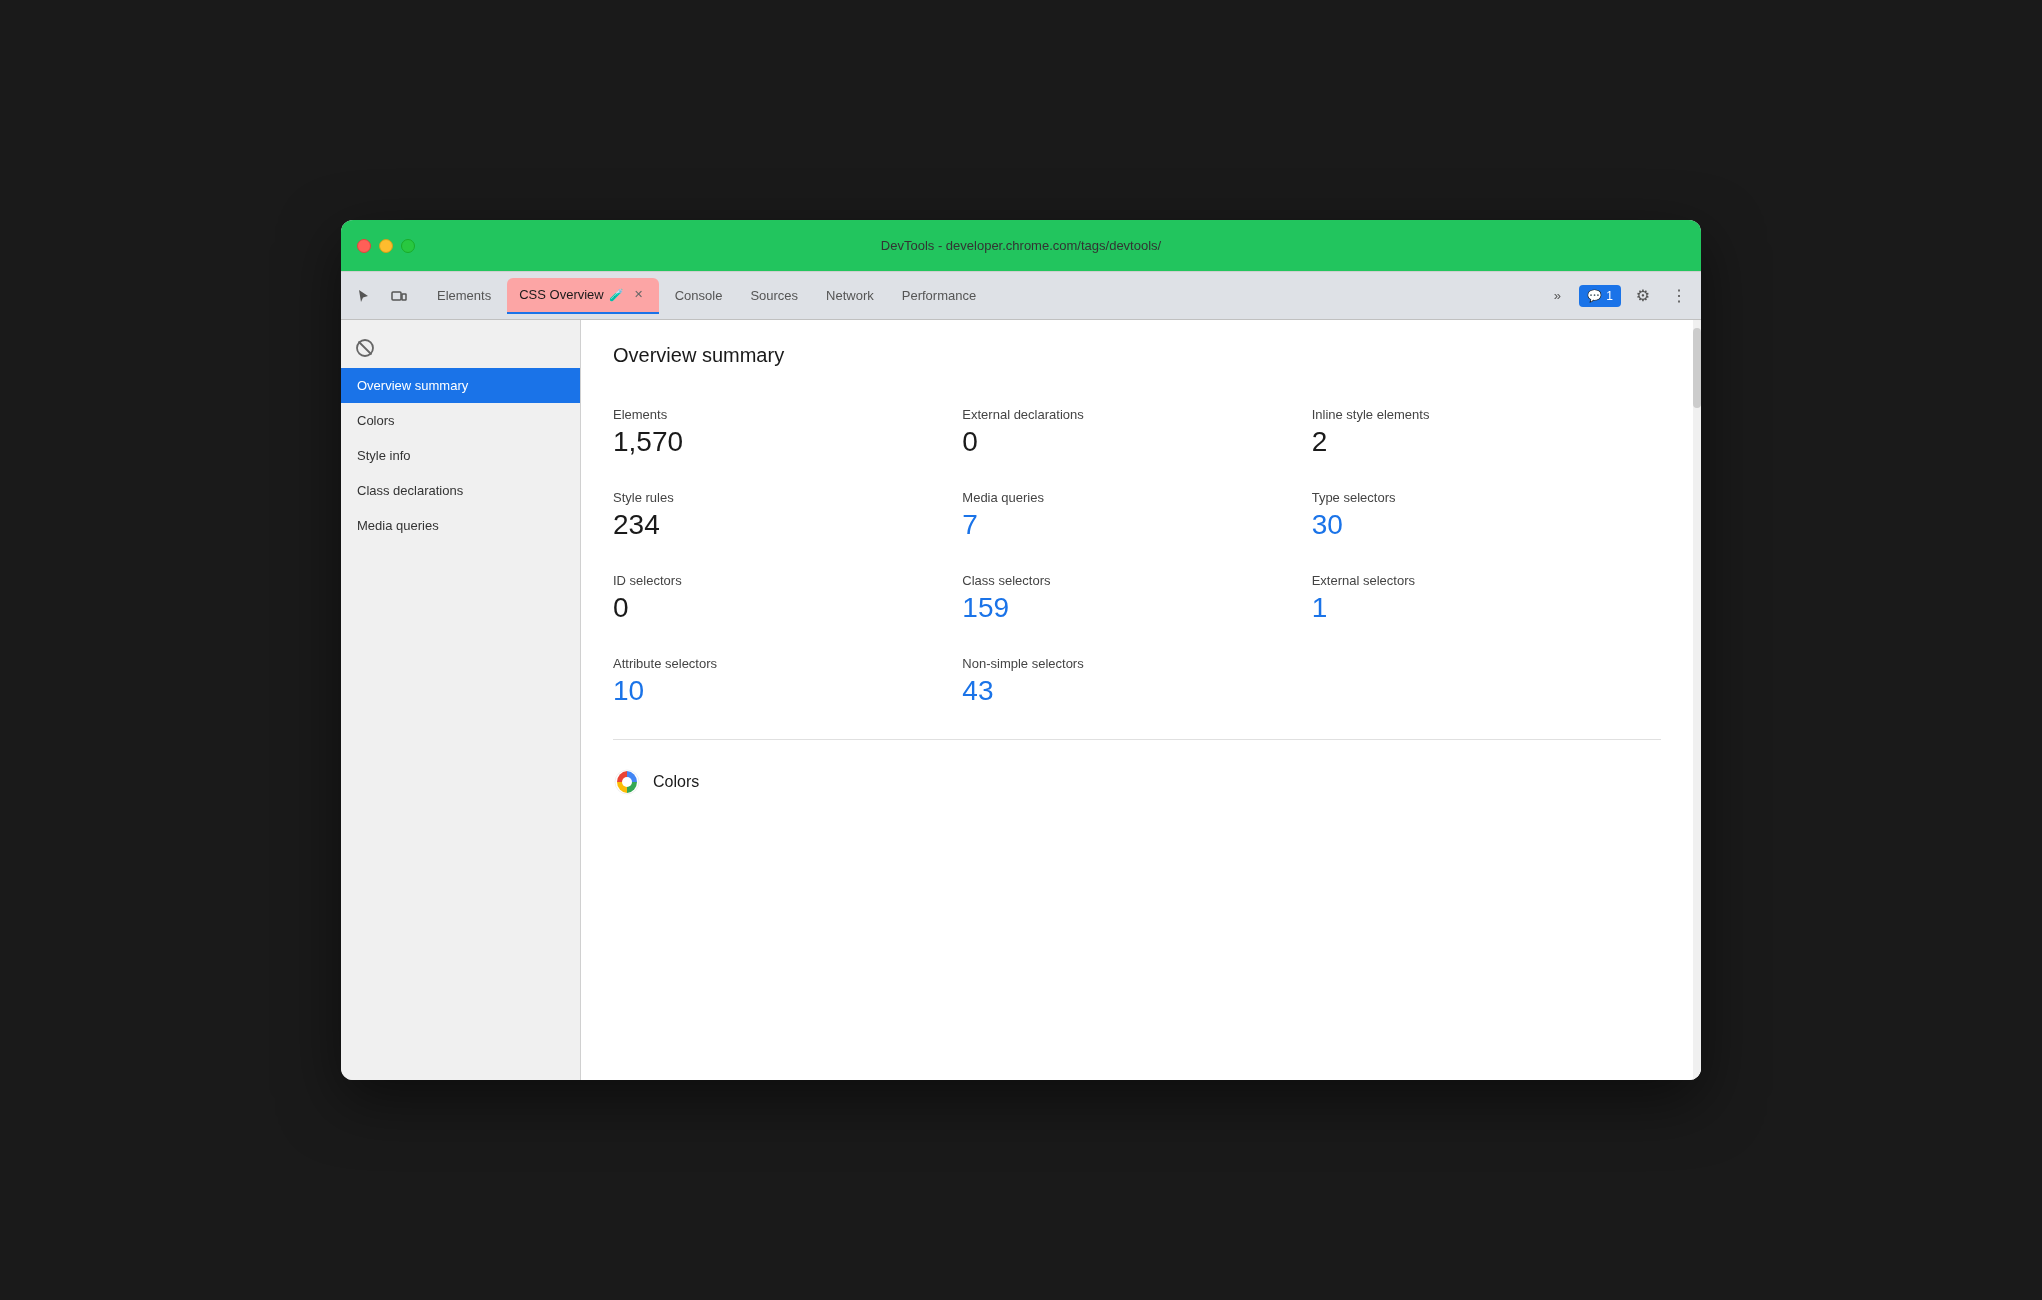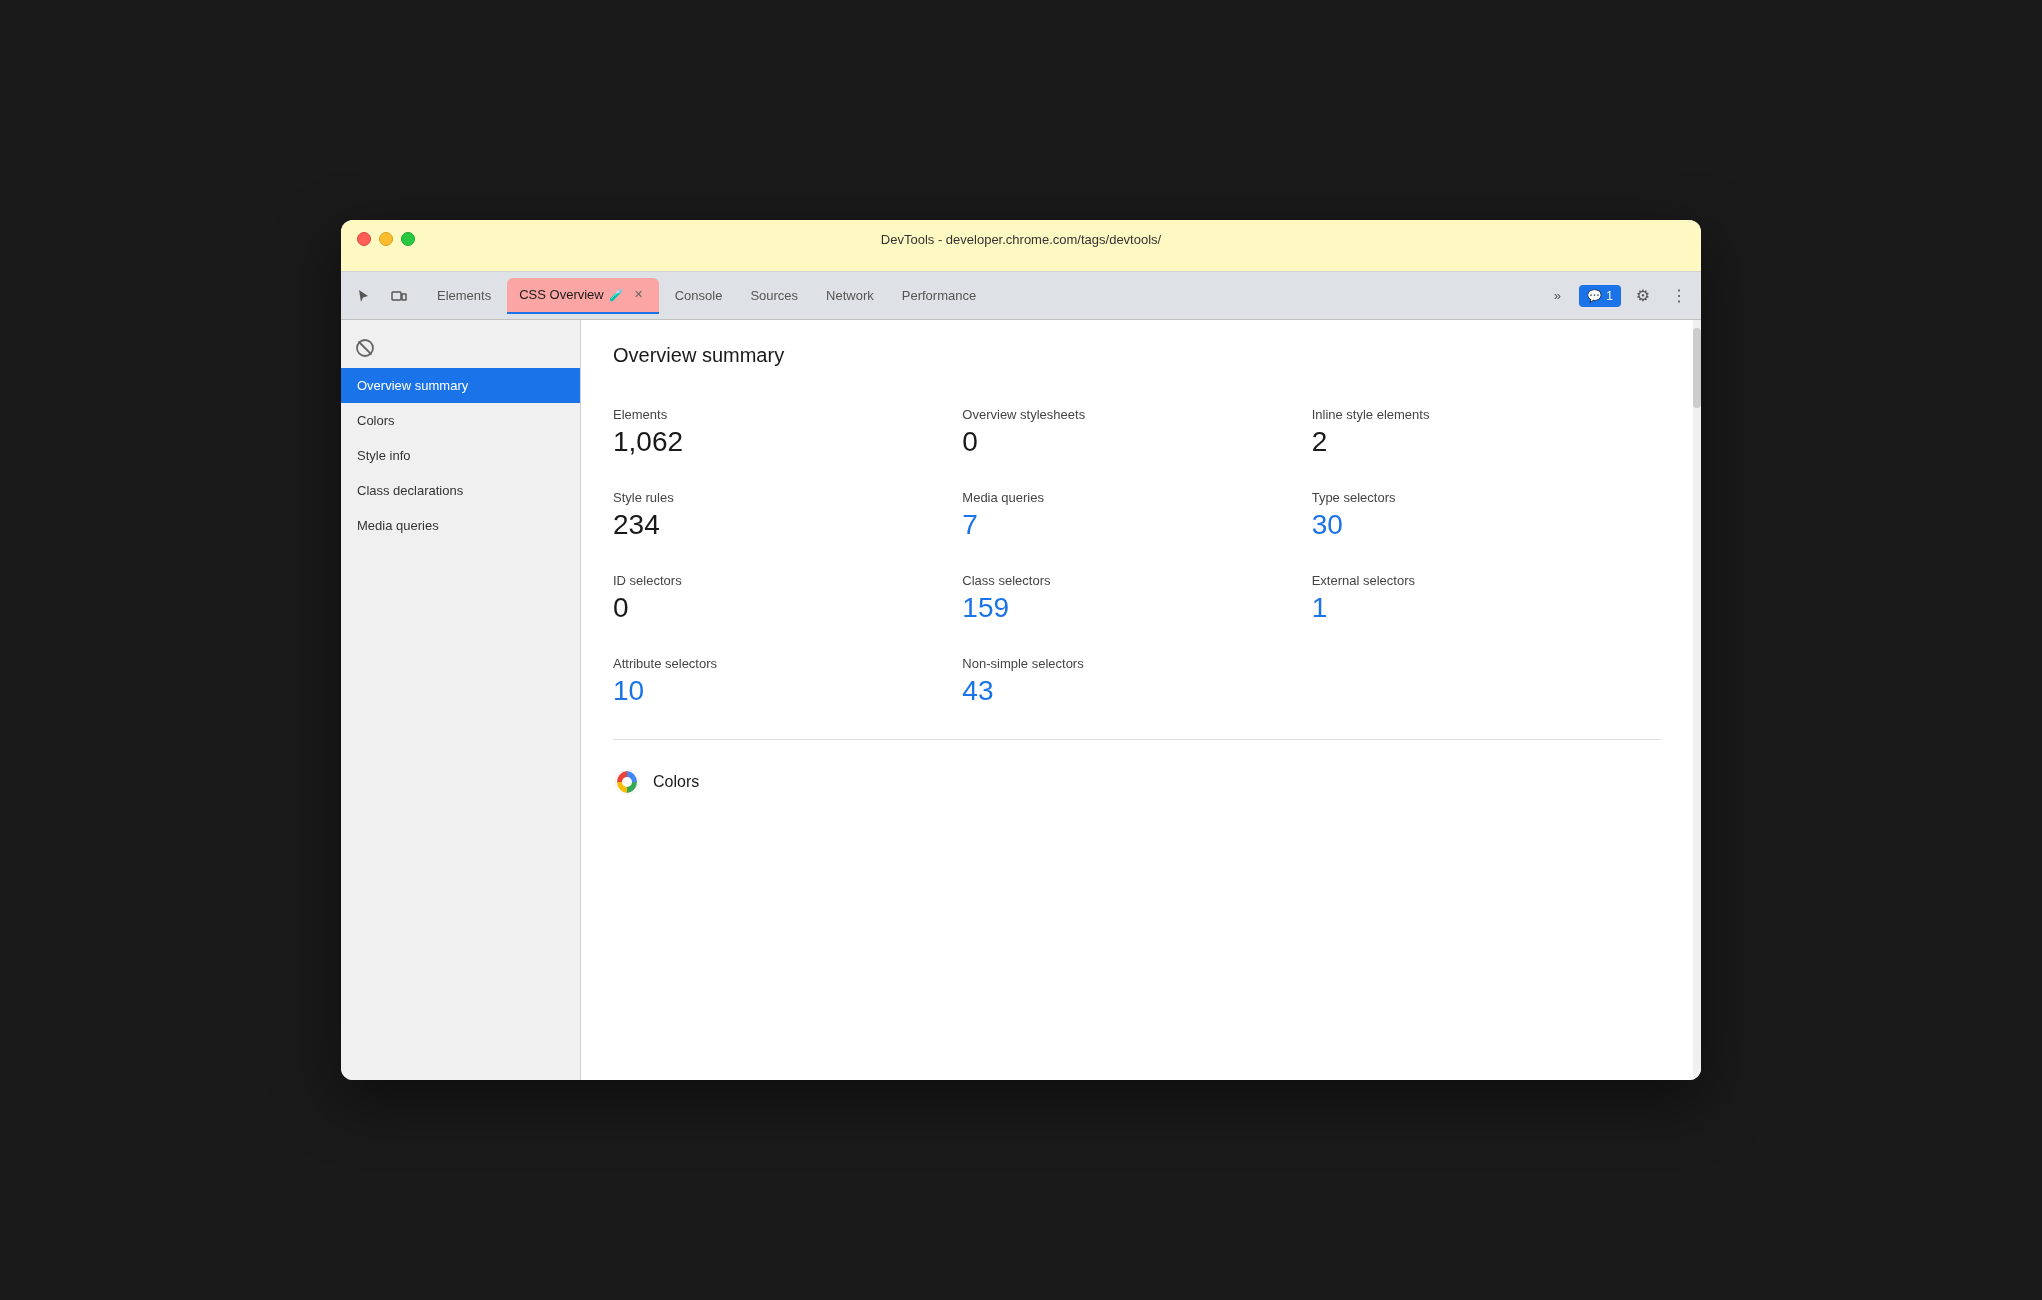--- a/index.html
+++ b/index.html
@@ -19,24 +19,24 @@
       background: #f0f0f0;
       border-radius: 12px;
       box-shadow: 0 20px 60px rgba(0,0,0,0.5);
       overflow: hidden;
       display: flex;
       flex-direction: column;
     }
 
     
     .title-bar {
-      background: #fef9c3;
+      background: #22c55e;
       height: 52px;
       display: flex;
-      align-items: flex-start;
+      align-items: center;
       padding: 12px 16px;
       border-bottom: 1px solid #d0d0d0;
       position: relative;
     }
 
     .traffic-lights {
       display: flex;
       gap: 8px;
       align-items: center;
     }
@@ -366,24 +366,24 @@
     </div>
 
     <div class="main-content">
       <div class="content-inner">
         <h1 class="section-title">Overview summary</h1>
 
         <div class="stats-grid">
 
           <div class="stat-cell">
             <div class="stat-label">Elements</div>
-            <div class="stat-value">1,062</div>
-          </div>
-          <div class="stat-cell">
-            <div class="stat-label">Overview stylesheets</div>
+            <div class="stat-value">1,570</div>
+          </div>
+          <div class="stat-cell">
+            <div class="stat-label">External declarations</div>
             <div class="stat-value">0</div>
           </div>
           <div class="stat-cell">
             <div class="stat-label">Inline style elements</div>
             <div class="stat-value">2</div>
           </div>
 
           <div class="stat-cell">
             <div class="stat-label">Style rules</div>
             <div class="stat-value">234</div>

